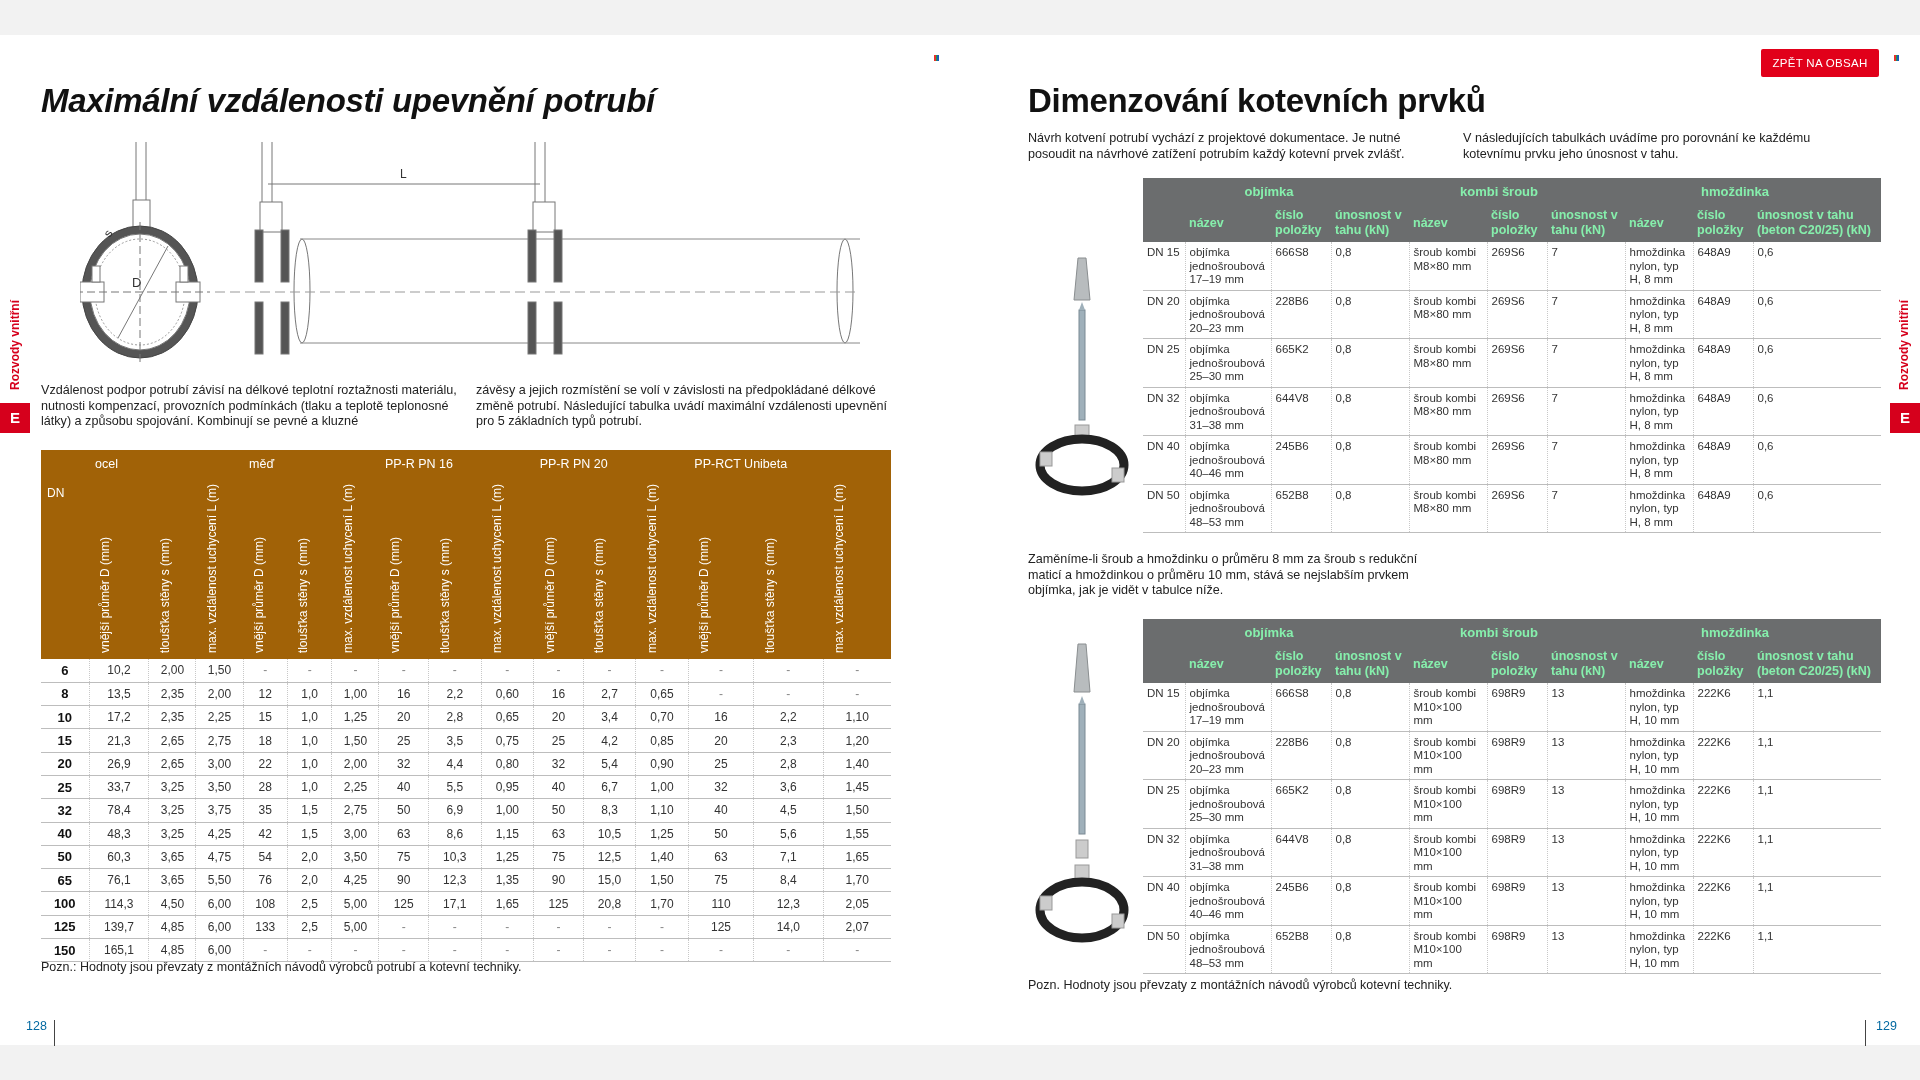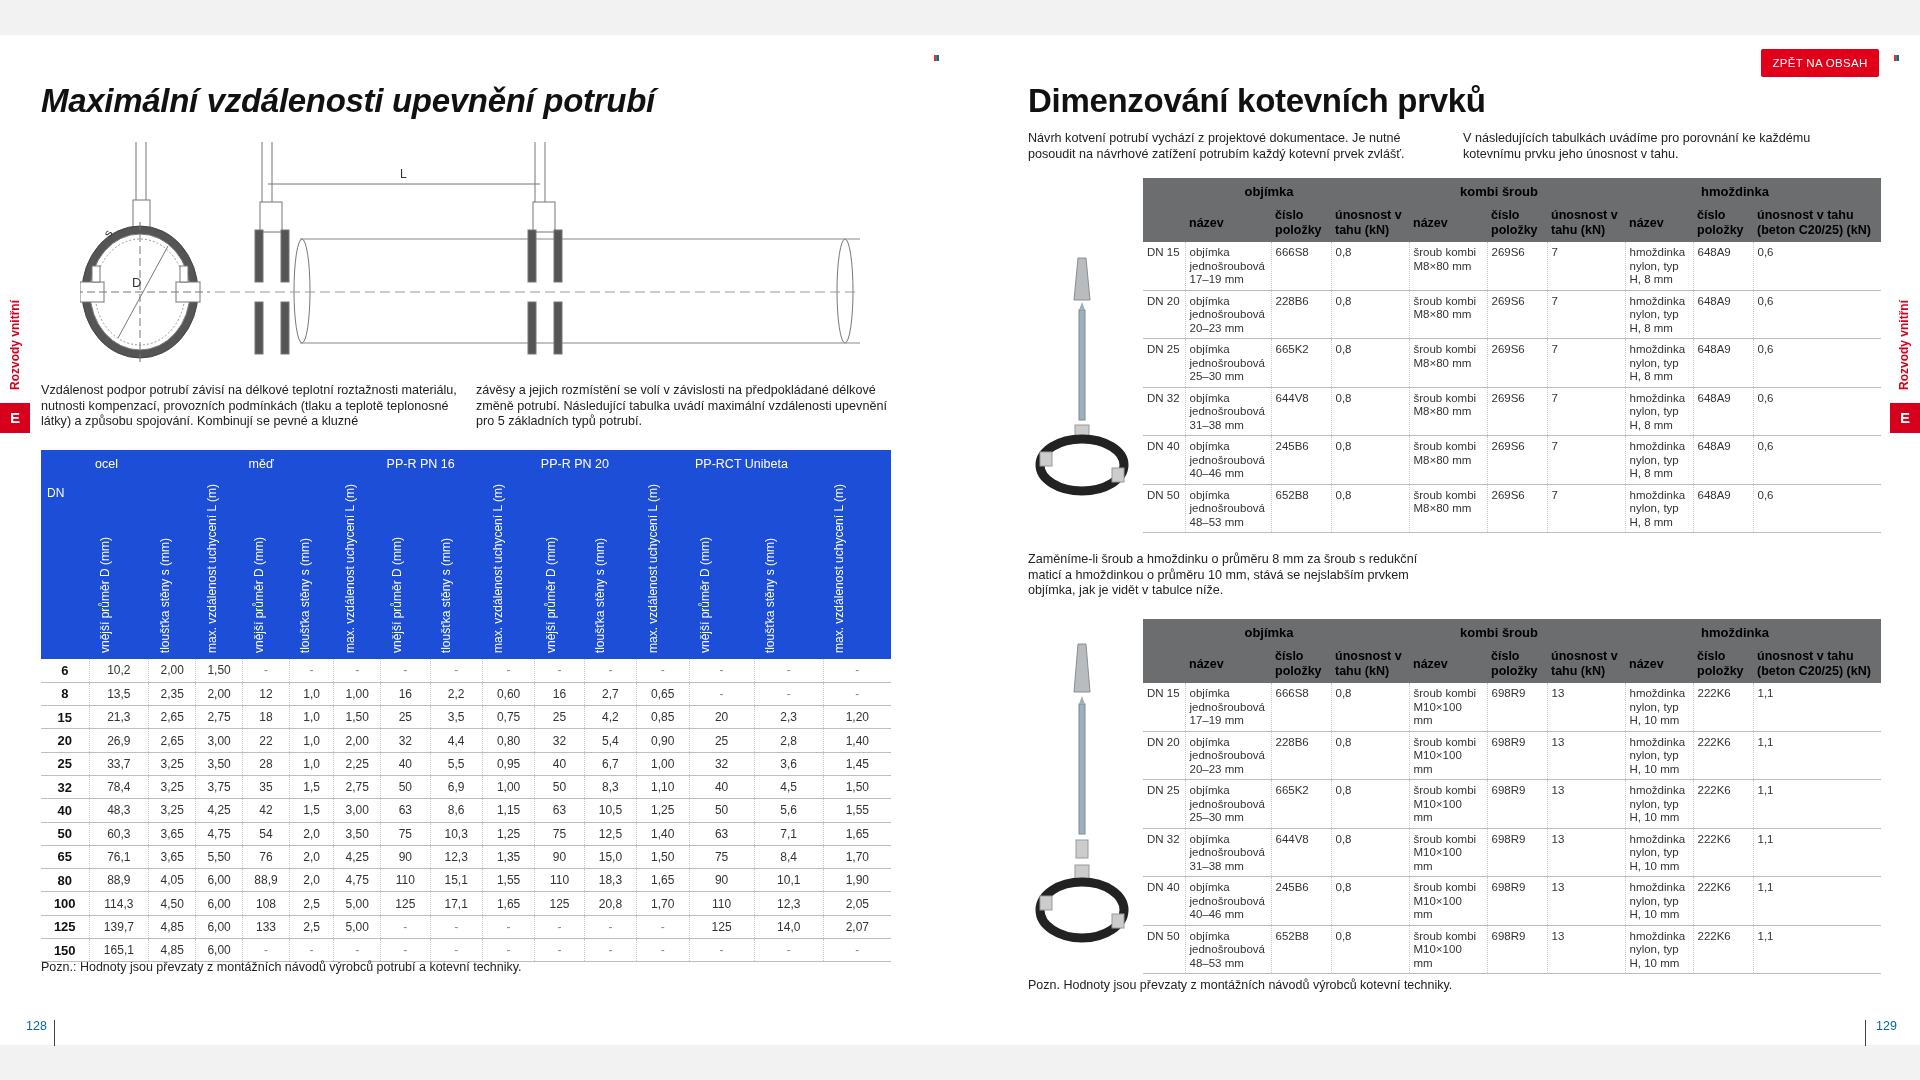--- a/index.html
+++ b/index.html
@@ -14,31 +14,31 @@
 
   .back-btn { position: absolute; left: 1761px; top: 49px; width: 118px; height: 28px; background: #e1001a; color: #fff; font-size: 11.5px; text-align: center; line-height: 28px; border-radius: 2px; cursor: pointer; border: none; font-family: "Liberation Sans", sans-serif; letter-spacing: 0.3px; }
   .color-mark { position: absolute; width: 5px; height: 6px; background: linear-gradient(90deg,#e8332a 0 33%,#1e9c4a 33% 66%,#1c5bb4 66%); }
 
   .page-num { position: absolute; font-size: 12.5px; color: #0369a1; }
   .page-rule { position: absolute; width: 1px; height: 26px; background: #444; }
 
   
   table { border-collapse: collapse; }
   .t1 { position: absolute; left: 41px; top: 450px; width: 850px; font-size: 12px; }
-  .t1 th { background: #1d4ed8; color: #fff; font-weight: normal; text-align: left; }
+  .t1 th { background: #a16207; color: #fff; font-weight: normal; text-align: left; }
   .t1 .grp th { height: 28px; padding: 0 6px; font-size: 12.5px; }
   .t1 .rot-row th { height: 99px; vertical-align: bottom; padding: 0; }
   .rot { writing-mode: vertical-rl; transform: rotate(180deg); font-size: 12px; line-height: 13px; padding: 6px 0; margin-left: 10px; white-space: nowrap; }
   .t1 td { height: 23.3px; text-align: center; border-bottom: 1px solid #bdbdbd; border-left: 1px dotted #c8c8c8; color: #333; font-size: 12px; }
   .t1 td.dn { font-weight: bold; border-left: none; color: #111; font-size: 13px; }
   .t1 td.dash { color: #888; }
 
   
   .t2 { position: absolute; left: 1143px; width: 738px; font-size: 12px; }
-  .t2 th { background: #6b6d6e; color: #000000; text-align: left; font-weight: bold; padding: 0 4px; }
+  .t2 th { background: #6b6d6e; color: #86efac; text-align: left; font-weight: bold; padding: 0 4px; }
   .t2 .grp th { height: 26px; font-size: 13px; }
   .t2 .sub th { height: 38px; font-weight: bold; font-size: 12.5px; line-height: 15px; vertical-align: middle; }
   .t2 td { vertical-align: top; padding: 4px 4px 3px 4px; line-height: 13.5px; border-bottom: 1px solid #bdbdbd; border-left: 1px dotted #c8c8c8; font-size: 11.5px; color: #333; height: 48px; }
   .t2 td.dn { border-left: none; white-space: nowrap; margin-left: 44px; }
 
   .footnote { position: absolute; font-size: 12.5px; color: #222; }
 
   .illustration { position: absolute; }
 </style>
 </head>
@@ -189,20 +189,38 @@
         <td>2,2</td>
         <td>0,60</td>
         <td>16</td>
         <td>2,7</td>
         <td>0,65</td>
         <td class="dash">-</td>
         <td class="dash">-</td>
         <td class="dash">-</td>
       </tr>
       <tr>
+        <td class="dn">10</td>
+        <td>17,2</td>
+        <td>2,35</td>
+        <td>2,25</td>
+        <td>15</td>
+        <td>1,0</td>
+        <td>1,25</td>
+        <td>20</td>
+        <td>2,8</td>
+        <td>0,65</td>
+        <td>20</td>
+        <td>3,4</td>
+        <td>0,70</td>
+        <td>16</td>
+        <td>2,2</td>
+        <td>1,10</td>
+      </tr>
+      <tr>
         <td class="dn">15</td>
         <td>21,3</td>
         <td>2,65</td>
         <td>2,75</td>
         <td>18</td>
         <td>1,0</td>
         <td>1,50</td>
         <td>25</td>
         <td>3,5</td>
         <td>0,75</td>
@@ -313,38 +331,20 @@
         <td>4,25</td>
         <td>90</td>
         <td>12,3</td>
         <td>1,35</td>
         <td>90</td>
         <td>15,0</td>
         <td>1,50</td>
         <td>75</td>
         <td>8,4</td>
         <td>1,70</td>
-      </tr>
-      <tr>
-        <td class="dn">80</td>
-        <td>88,9</td>
-        <td>4,05</td>
-        <td>6,00</td>
-        <td>88,9</td>
-        <td>2,0</td>
-        <td>4,75</td>
-        <td>110</td>
-        <td>15,1</td>
-        <td>1,55</td>
-        <td>110</td>
-        <td>18,3</td>
-        <td>1,65</td>
-        <td>90</td>
-        <td>10,1</td>
-        <td>1,90</td>
       </tr>
       <tr>
         <td class="dn">100</td>
         <td>114,3</td>
         <td>4,50</td>
         <td>6,00</td>
         <td>108</td>
         <td>2,5</td>
         <td>5,00</td>
         <td>125</td>

